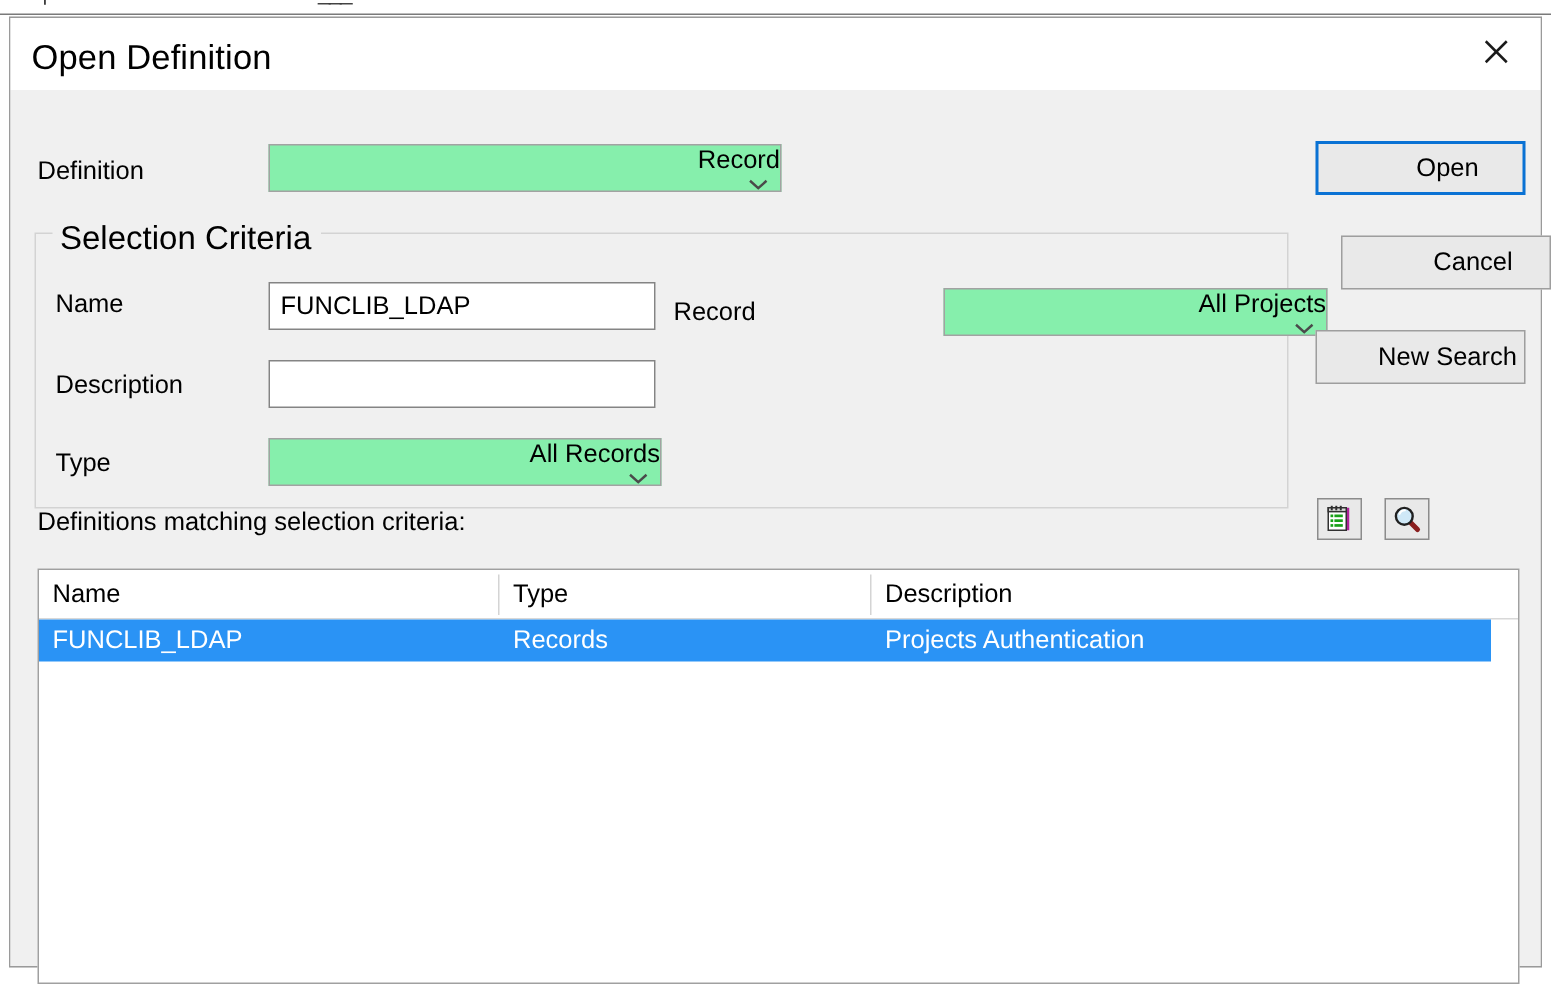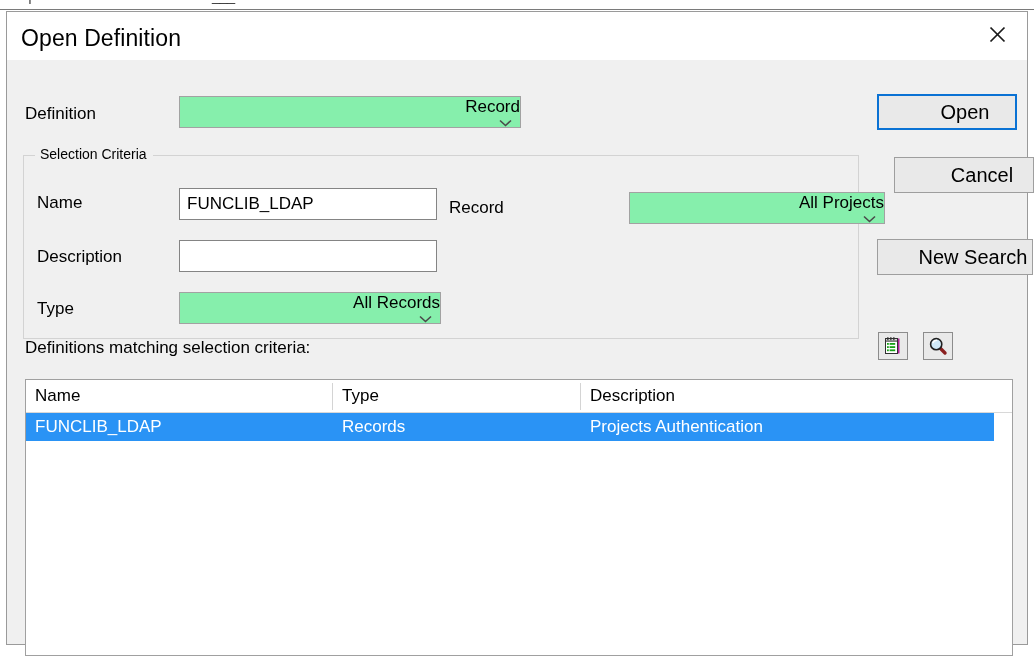--- a/index.html
+++ b/index.html
@@ -140,21 +140,21 @@
     font-family: "Liberation Sans", sans-serif;
     outline: none;
   }
 
   
   .btn {
     position: absolute;
     background: #e9e9e9;
     border: 1px solid #9e9e9e;
     box-sizing: border-box;
-    font-size: 20px;
+    font-size: 17px;
     color: #000000;
     display: flex;
     align-items: center;
     justify-content: center;
     cursor: default;
     font-family: "Liberation Sans", sans-serif;
     padding-left: 36px;
   }
   .btn.default {
     border: 2px solid #0a72d4;
@@ -164,21 +164,21 @@
   .groupbox {
     position: absolute;
     border: 1px solid #d3d3d3;
     box-sizing: border-box;
     background: transparent;
   }
   .group-legend {
     position: absolute;
     background: #f0f0f0;
     padding: 0 6px 0 5px;
-    font-size: 14px;
+    font-size: 22px;
     color: #000000;
     white-space: nowrap;
   }
 
   
   .toolbtn {
     position: absolute;
     width: 30px;
     height: 28px;
     background: #e9e9e9;
@@ -308,21 +308,21 @@
         <div class="combo-val">All Records</div>
         <div class="combo-arrow">
           <svg class="chev" viewBox="0 0 13 8" aria-hidden="true">
             <polyline points="1,1.5 6.5,6.5 12,1.5" fill="none" stroke="#4a4a4a" stroke-width="1.6"></polyline>
           </svg>
         </div>
       </div>
 
       <div class="btn default" style="left:870px; top:34px; width:140px; height:36px;">Open</div>
       <div class="btn" style="left:870px; top:97px; width:140px; height:36px;margin-left:17px;">Cancel</div>
-      <div class="btn" style="left:870px; top:160px; width:156px; height:36px;margin-top:19px;">New Search</div>
+      <div class="btn" style="left:870px; top:160px; width:140px; height:36px;">New Search</div>
 
       <div class="toolbtn" style="left:871px; top:272px;">
         <svg width="20" height="20" viewBox="0 0 20 20" aria-hidden="true">
           <rect x="11.5" y="2.5" width="5" height="15" fill="#b0219a"></rect>
           <rect x="2.5" y="2.5" width="12" height="15" fill="#ffffff" stroke="#303030" stroke-width="1"></rect>
           <rect x="2.5" y="2.5" width="12" height="2.6" fill="#d8d8d8" stroke="#303030" stroke-width="1"></rect>
           <rect x="4.2" y="1.2" width="1.3" height="3" fill="#303030"></rect>
           <rect x="7.2" y="1.2" width="1.3" height="3" fill="#303030"></rect>
           <rect x="10.2" y="1.2" width="1.3" height="3" fill="#303030"></rect>
           <rect x="4" y="7" width="1.8" height="1.8" fill="#18a018"></rect>

